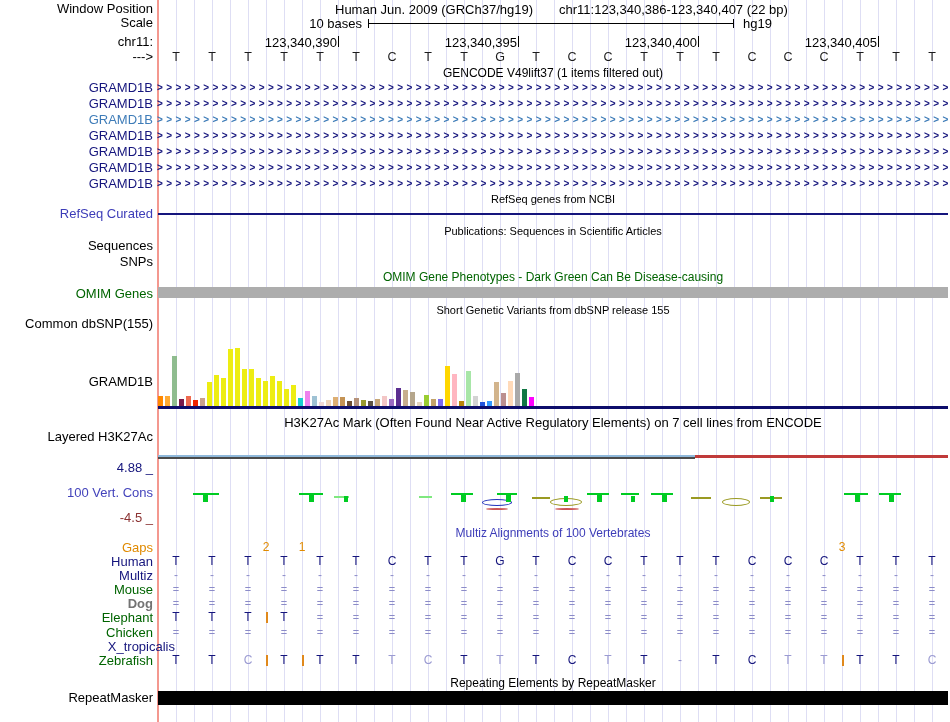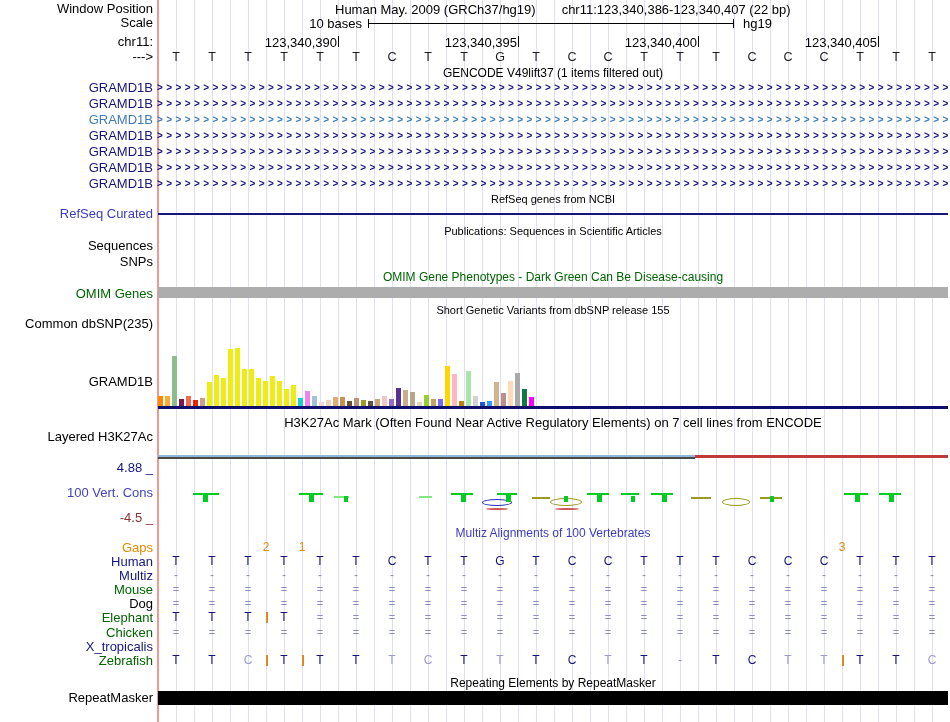--- a/index.html
+++ b/index.html
@@ -68,21 +68,21 @@
       <div class="gridline" style="left: 860px;"></div>
       <div class="gridline" style="left: 878px;"></div>
       <div class="gridline" style="left: 896px;"></div>
       <div class="gridline" style="left: 914px;"></div>
       <div class="gridline" style="left: 932px;"></div>
     </div>
   <div class="abs" id="boundary" style="left: 157px; top: 0px; width: 2px; height: 722px; background: rgb(244, 152, 143);"></div>
 
   <div class="llabel" style="top:2px;">Window Position</div>
   <div class="abs f13" style="left:335px;top:2px;white-space:nowrap;">
-    <span>Human May. 2009 (GRCh37/hg19)</span><span style="display:inline-block;width:26px;"></span><span>chr11:123,340,386-123,340,407 (22 bp)</span>
+    <span>Human Jun. 2009 (GRCh37/hg19)</span><span style="display:inline-block;width:26px;"></span><span>chr11:123,340,386-123,340,407 (22 bp)</span>
   </div>
 
   <div class="llabel" style="top:16px;">Scale</div>
   <div class="abs f13" style="left:158px;top:16px;width:204px;text-align:right;">10 bases</div>
   <div id="scalebar">
       <div class="abs" style="left: 368px; top: 23px; width: 365px; height: 1px; background: rgb(0, 0, 0); position: absolute;"></div>
       <div class="abs" style="left: 368px; top: 19px; width: 1px; height: 9px; background: rgb(0, 0, 0); position: absolute;"></div>
       <div class="abs" style="left: 733px; top: 19px; width: 1px; height: 9px; background: rgb(0, 0, 0); position: absolute;"></div>
     </div>
   <div class="abs f13" style="left:743px;top:16px;">hg19</div>
@@ -149,21 +149,21 @@
 
   <div class="ctitle f11" style="top:225px;">Publications: Sequences in Scientific Articles</div>
   <div class="llabel" style="top:239px;">Sequences</div>
   <div class="llabel" style="top:255px;">SNPs</div>
 
   <div class="ctitle f12" style="top: 271px; color: rgb(0, 100, 0);" id="omimtitle">OMIM Gene Phenotypes - Dark Green Can Be Disease-causing</div>
   <div class="llabel" style="top: 287px; color: rgb(0, 100, 0);" id="omimlabel">OMIM Genes</div>
   <div class="abs" id="omimbar" style="left: 158px; top: 287px; width: 790px; height: 11px; background: rgb(173, 173, 173);"></div>
 
   <div class="ctitle f11" style="top:304px;">Short Genetic Variants from dbSNP release 155</div>
-  <div class="llabel" style="top:317px;">Common dbSNP(235)</div>
+  <div class="llabel" style="top:317px;">Common dbSNP(155)</div>
 
   <div class="llabel" style="top:375px;color:#000;">GRAMD1B</div>
   <div class="abs" id="gtexbars" style="left:158px;top:348px;height:58px;display:flex;align-items:flex-end;gap:2px;">
       <div class="gtexbar" style="height: 10px; background: rgb(255, 136, 0);"></div>
       <div class="gtexbar" style="height: 10px; background: rgb(255, 170, 51);"></div>
       <div class="gtexbar" style="height: 50px; background: rgb(143, 188, 143);"></div>
       <div class="gtexbar" style="height: 7px; background: rgb(122, 26, 75);"></div>
       <div class="gtexbar" style="height: 10px; background: rgb(238, 106, 80);"></div>
       <div class="gtexbar" style="height: 6px; background: rgb(238, 34, 0);"></div>
       <div class="gtexbar" style="height: 8px; background: rgb(201, 161, 140);"></div>
@@ -328,21 +328,21 @@
       <div class="mzcell mzeq" style="left: 608px; top: 583px; color: rgb(139, 139, 200);">=</div>
       <div class="mzcell mzeq" style="left: 644px; top: 583px; color: rgb(139, 139, 200);">=</div>
       <div class="mzcell mzeq" style="left: 680px; top: 583px; color: rgb(139, 139, 200);">=</div>
       <div class="mzcell mzeq" style="left: 716px; top: 583px; color: rgb(139, 139, 200);">=</div>
       <div class="mzcell mzeq" style="left: 752px; top: 583px; color: rgb(139, 139, 200);">=</div>
       <div class="mzcell mzeq" style="left: 788px; top: 583px; color: rgb(139, 139, 200);">=</div>
       <div class="mzcell mzeq" style="left: 824px; top: 583px; color: rgb(139, 139, 200);">=</div>
       <div class="mzcell mzeq" style="left: 860px; top: 583px; color: rgb(139, 139, 200);">=</div>
       <div class="mzcell mzeq" style="left: 896px; top: 583px; color: rgb(139, 139, 200);">=</div>
       <div class="mzcell mzeq" style="left: 932px; top: 583px; color: rgb(139, 139, 200);">=</div>
-      <div class="llabel" style="top: 597px; color: #000000;">Dog</div>
+      <div class="llabel" style="top: 597px; color: #737373; font-weight: bold;">Dog</div>
       <div class="mzcell mzeq" style="left: 176px; top: 597px; color: rgb(139, 139, 200);">=</div>
       <div class="mzcell mzeq" style="left: 212px; top: 597px; color: rgb(139, 139, 200);">=</div>
       <div class="mzcell mzeq" style="left: 248px; top: 597px; color: rgb(139, 139, 200);">=</div>
       <div class="mzcell mzeq" style="left: 284px; top: 597px; color: rgb(139, 139, 200);">=</div>
       <div class="mzcell mzeq" style="left: 320px; top: 597px; color: rgb(139, 139, 200);">=</div>
       <div class="mzcell mzeq" style="left: 356px; top: 597px; color: rgb(139, 139, 200);">=</div>
       <div class="mzcell mzeq" style="left: 392px; top: 597px; color: rgb(139, 139, 200);">=</div>
       <div class="mzcell mzeq" style="left: 428px; top: 597px; color: rgb(139, 139, 200);">=</div>
       <div class="mzcell mzeq" style="left: 464px; top: 597px; color: rgb(139, 139, 200);">=</div>
       <div class="mzcell mzeq" style="left: 500px; top: 597px; color: rgb(139, 139, 200);">=</div>
@@ -398,21 +398,21 @@
       <div class="mzcell mzeq" style="left: 608px; top: 626px; color: rgb(139, 139, 200);">=</div>
       <div class="mzcell mzeq" style="left: 644px; top: 626px; color: rgb(139, 139, 200);">=</div>
       <div class="mzcell mzeq" style="left: 680px; top: 626px; color: rgb(139, 139, 200);">=</div>
       <div class="mzcell mzeq" style="left: 716px; top: 626px; color: rgb(139, 139, 200);">=</div>
       <div class="mzcell mzeq" style="left: 752px; top: 626px; color: rgb(139, 139, 200);">=</div>
       <div class="mzcell mzeq" style="left: 788px; top: 626px; color: rgb(139, 139, 200);">=</div>
       <div class="mzcell mzeq" style="left: 824px; top: 626px; color: rgb(139, 139, 200);">=</div>
       <div class="mzcell mzeq" style="left: 860px; top: 626px; color: rgb(139, 139, 200);">=</div>
       <div class="mzcell mzeq" style="left: 896px; top: 626px; color: rgb(139, 139, 200);">=</div>
       <div class="mzcell mzeq" style="left: 932px; top: 626px; color: rgb(139, 139, 200);">=</div>
-      <div class="llabel" style="top: 640px; color: rgb(21, 21, 125);">X_tropicalis</div>
+      <div class="llabel" style="top: 640px; color: rgb(21, 21, 125); margin-left: 22px;">X_tropicalis</div>
       <div class="llabel" style="top: 654px; color: rgb(0, 100, 0);">Zebrafish</div>
       <div class="mzcell" style="left: 176px; top: 654px; color: rgb(21, 21, 125);">T</div>
       <div class="mzcell" style="left: 212px; top: 654px; color: rgb(21, 21, 125);">T</div>
       <div class="mzcell" style="left: 248px; top: 654px; color: rgb(155, 155, 210);">C</div>
       <div class="mzcell" style="left: 284px; top: 654px; color: rgb(21, 21, 125);">T</div>
       <div class="mzcell" style="left: 320px; top: 654px; color: rgb(21, 21, 125);">T</div>
       <div class="mzcell" style="left: 356px; top: 654px; color: rgb(21, 21, 125);">T</div>
       <div class="mzcell" style="left: 392px; top: 654px; color: rgb(155, 155, 210);">T</div>
       <div class="mzcell" style="left: 428px; top: 654px; color: rgb(155, 155, 210);">C</div>
       <div class="mzcell" style="left: 464px; top: 654px; color: rgb(21, 21, 125);">T</div>

